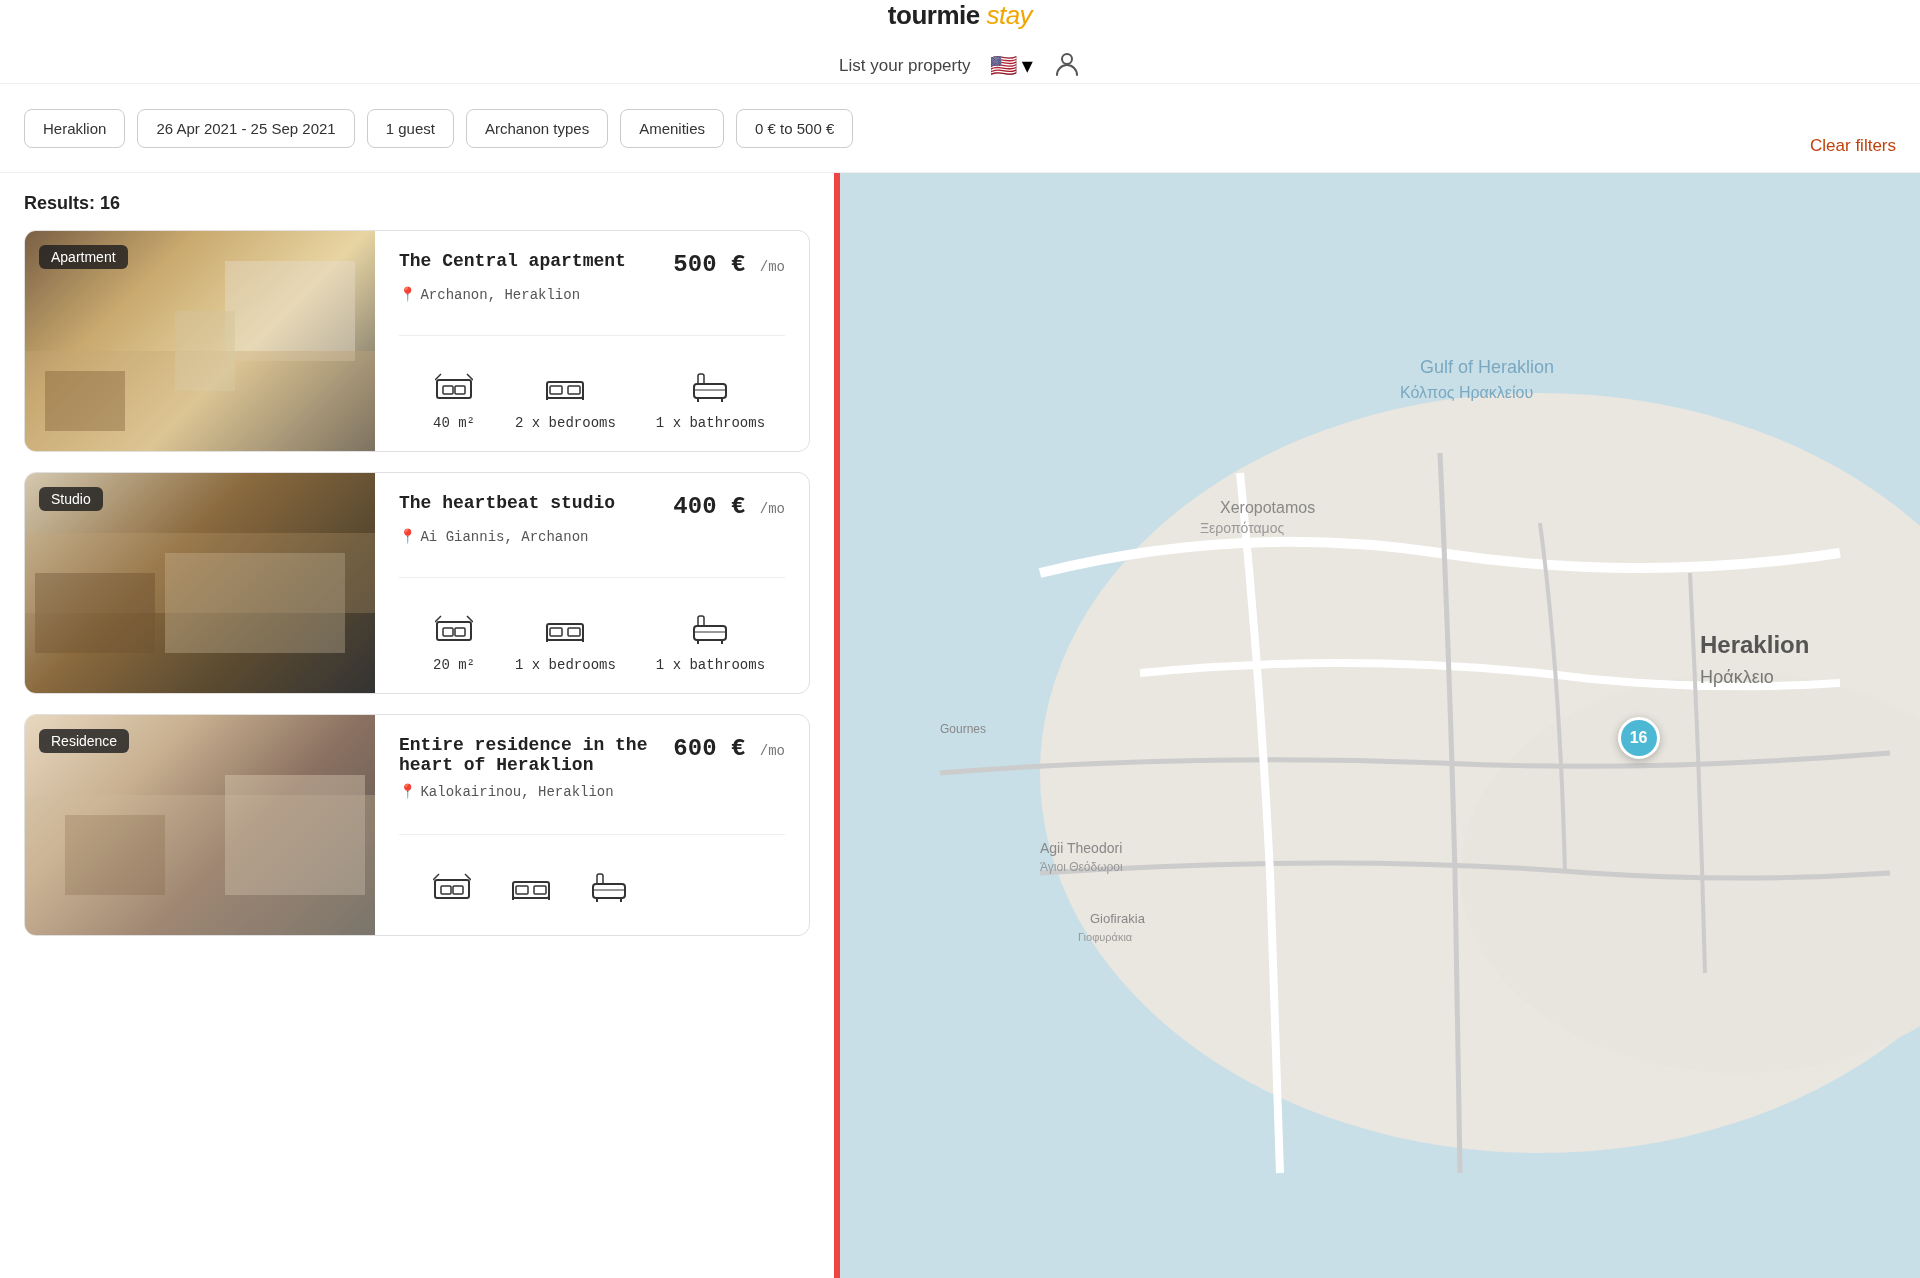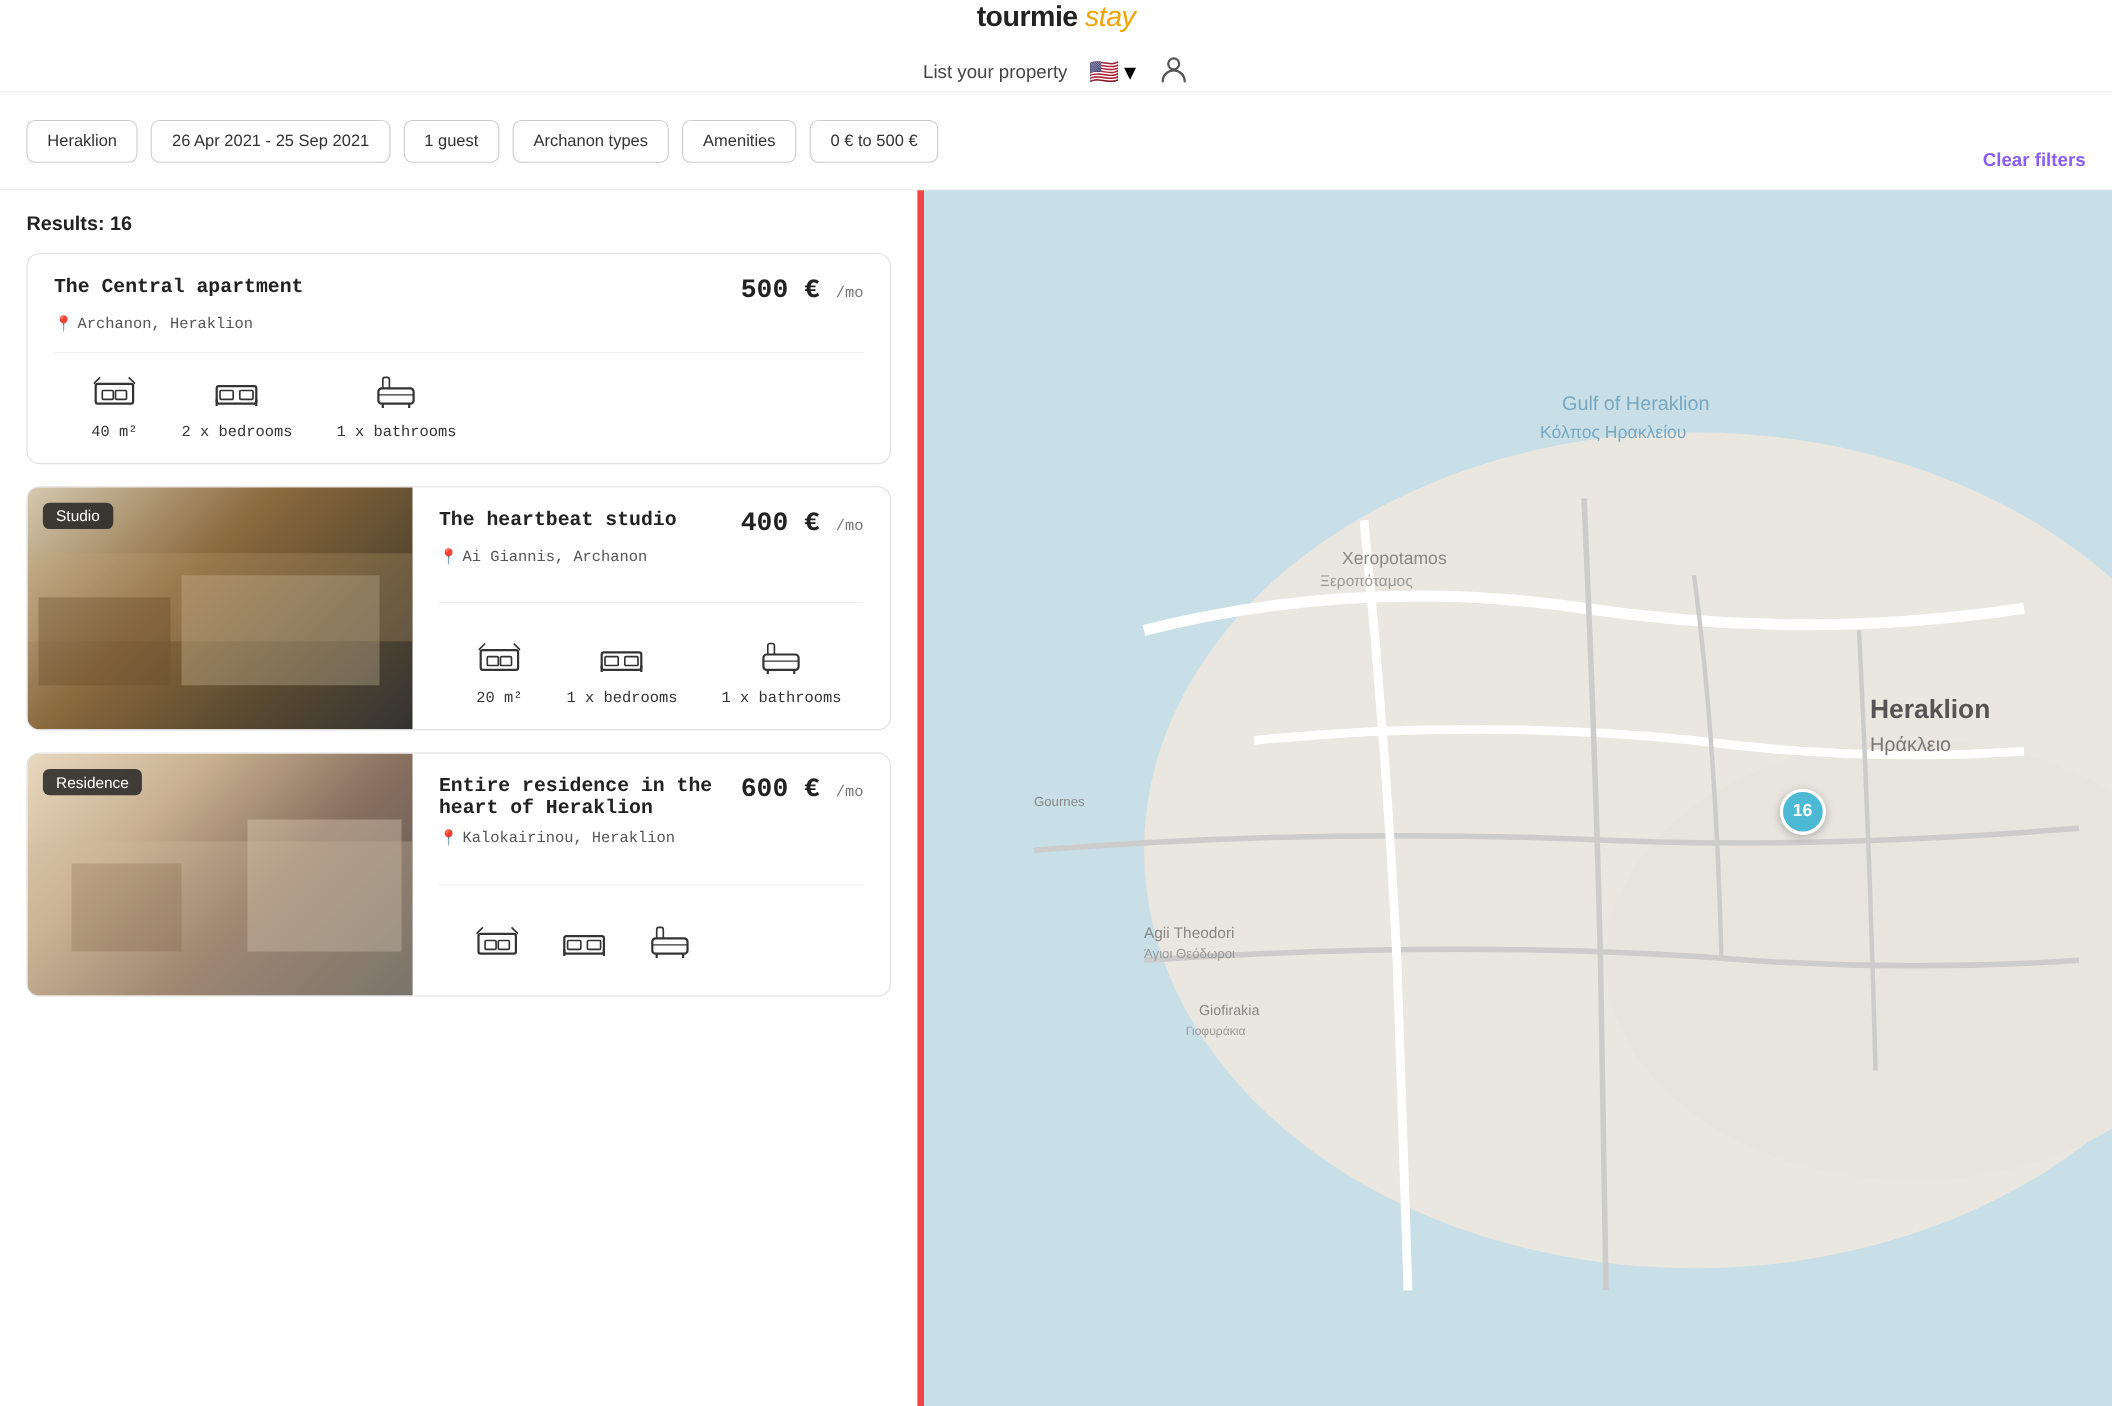--- a/index.html
+++ b/index.html
@@ -68,25 +68,25 @@
       padding: 10px 18px;
       font-size: 15px;
       background: #fff;
       cursor: pointer;
       color: #333;
       white-space: nowrap;
     }
     .filter-clear {
       margin-left: auto;
       font-size: 17px;
-      color: #8b5cf6;
+      color: #c2410c;
       background: none;
       border: none;
       cursor: pointer;
-      font-weight: 700;
+      font-weight: 400;
       margin-top: 36px;
     }
 
     
     .main-layout {
       display: flex;
       height: calc(100vh - 144px);
     }
 
     
@@ -269,20 +269,33 @@
 
 <div class="main-layout">
 
   <div class="results-panel">
     <div class="results-count">
       <span>Results:</span>
       <span>16</span>
     </div>
 
     <div class="property-card">
+      <div class="card-image-wrap">
+        <div class="card-image img-apartment">
+          
+          <svg width="350" height="220" viewBox="0 0 350 220" xmlns="http://www.w3.org/2000/svg" style="opacity:0.7">
+            <rect width="350" height="220" fill="none"></rect>
+            <rect x="200" y="30" width="130" height="100" fill="#e8ddd0" opacity="0.6"></rect>
+            <rect x="0" y="120" width="350" height="100" fill="#c8a878" opacity="0.5"></rect>
+            <rect x="20" y="140" width="80" height="60" fill="#8a6a40" opacity="0.7"></rect>
+            <rect x="150" y="80" width="60" height="80" fill="#d4c4a0" opacity="0.6"></rect>
+          </svg>
+        </div>
+        <span class="card-type-badge">Apartment</span>
+      </div>
       <div class="card-body">
         <div>
           <div class="card-top">
             <div class="card-title">The Central apartment</div>
             <div class="card-price">500 € <span class="per-mo">/mo</span></div>
           </div>
           <div class="card-location">
             <span class="pin-icon">📍</span>
             <span>Archanon, Heraklion</span>
           </div>

